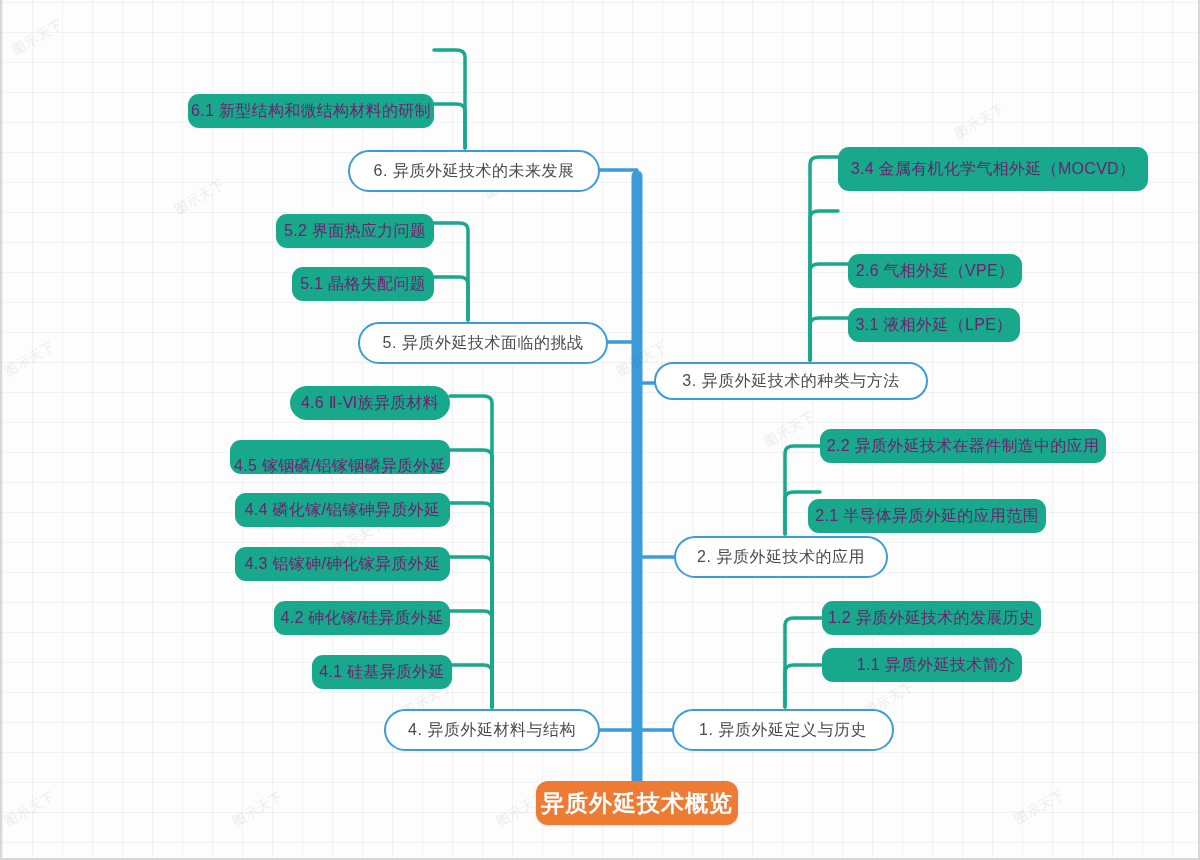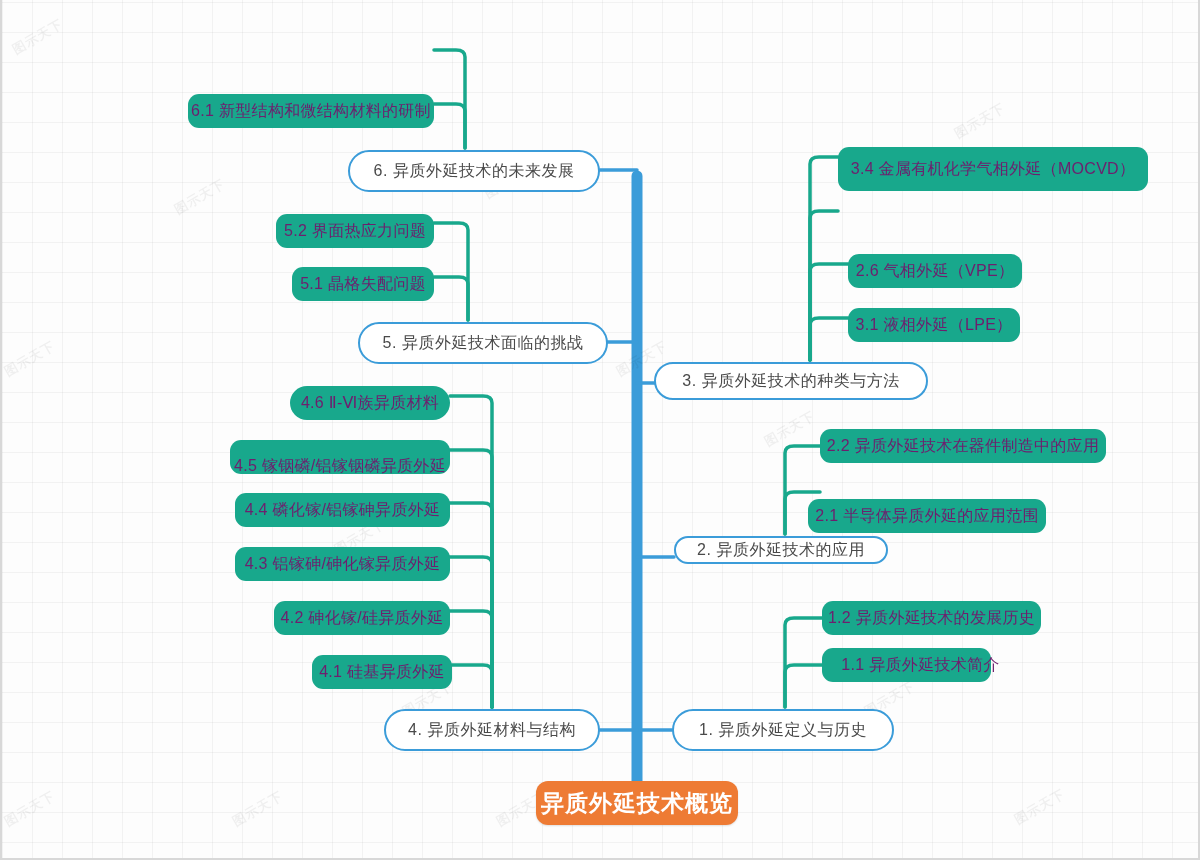--- a/index.html
+++ b/index.html
@@ -133,28 +133,28 @@
   <div class="wm" style="left:0px;  top:800px;">图示天下</div>
   <div class="wm" style="left:398px;top:690px;">图示天下</div>
 
   <div class="node root" style="left:534px;top:773px;width:202px;height:44px;">
     <span>异质外延技术概览</span>
   </div>
 
   <div class="node branch" style="left:670px;top:709px;width:222px;height:42px;">
     <span>1. 异质外延定义与历史</span>
   </div>
-  <div class="node leaf" style="left:820px;top:648px;width:169px;height:34px;padding-left:28px;">
+  <div class="node leaf" style="left:820px;top:648px;width:200px;height:34px;padding-left:28px;">
     <span>1.1 异质外延技术简介</span>
   </div>
   <div class="node leaf" style="left:820px;top:601px;width:219px;height:34px;">
     <span>1.2 异质外延技术的发展历史</span>
   </div>
 
-  <div class="node branch" style="left:672px;top:536px;width:214px;height:28px;">
+  <div class="node branch" style="left:672px;top:536px;width:214px;height:42px;">
     <span>2. 异质外延技术的应用</span>
   </div>
   <div class="node leaf" style="left:806px;top:475px;width:238px;height:34px;margin-top:24px;">
     <span>2.1 半导体异质外延的应用范围</span>
   </div>
   <div class="node leaf" style="left:818px;top:429px;width:286px;height:34px;">
     <span>2.2 异质外延技术在器件制造中的应用</span>
   </div>
 
   <div class="node branch" style="left:652px;top:362px;width:274px;height:38px;">

